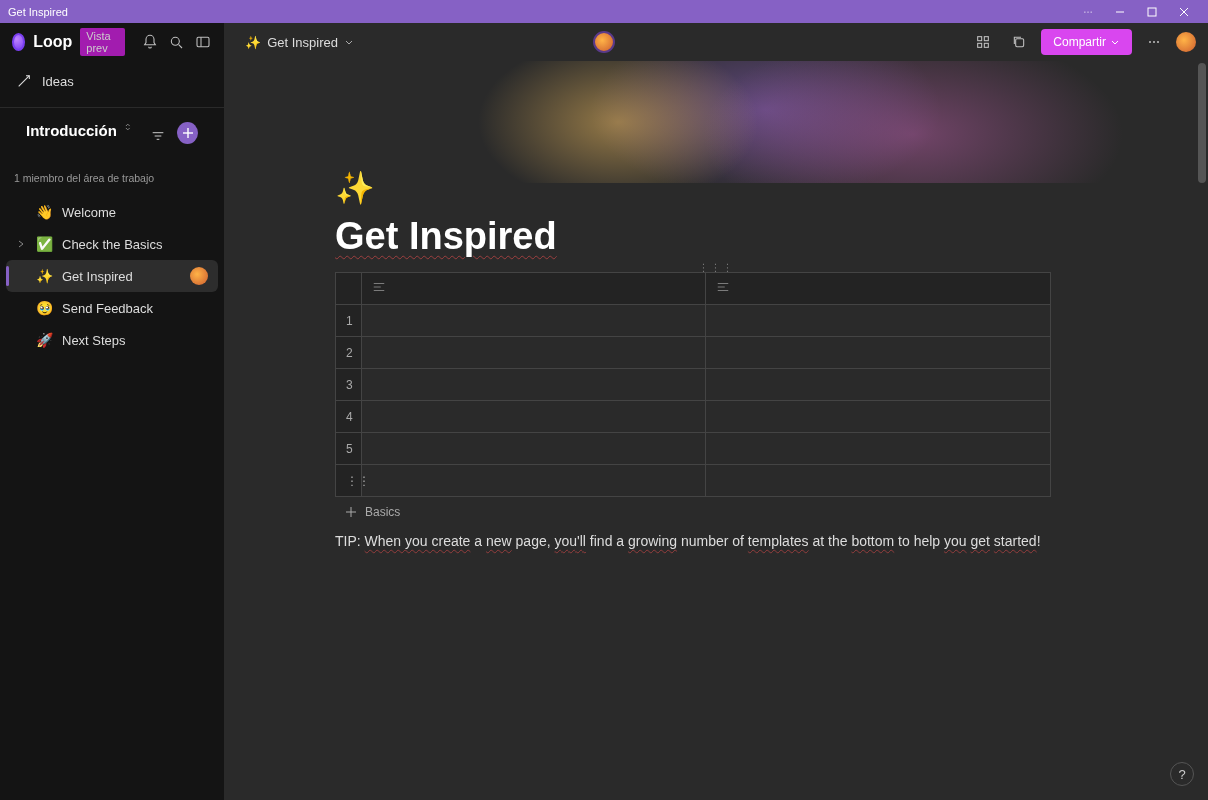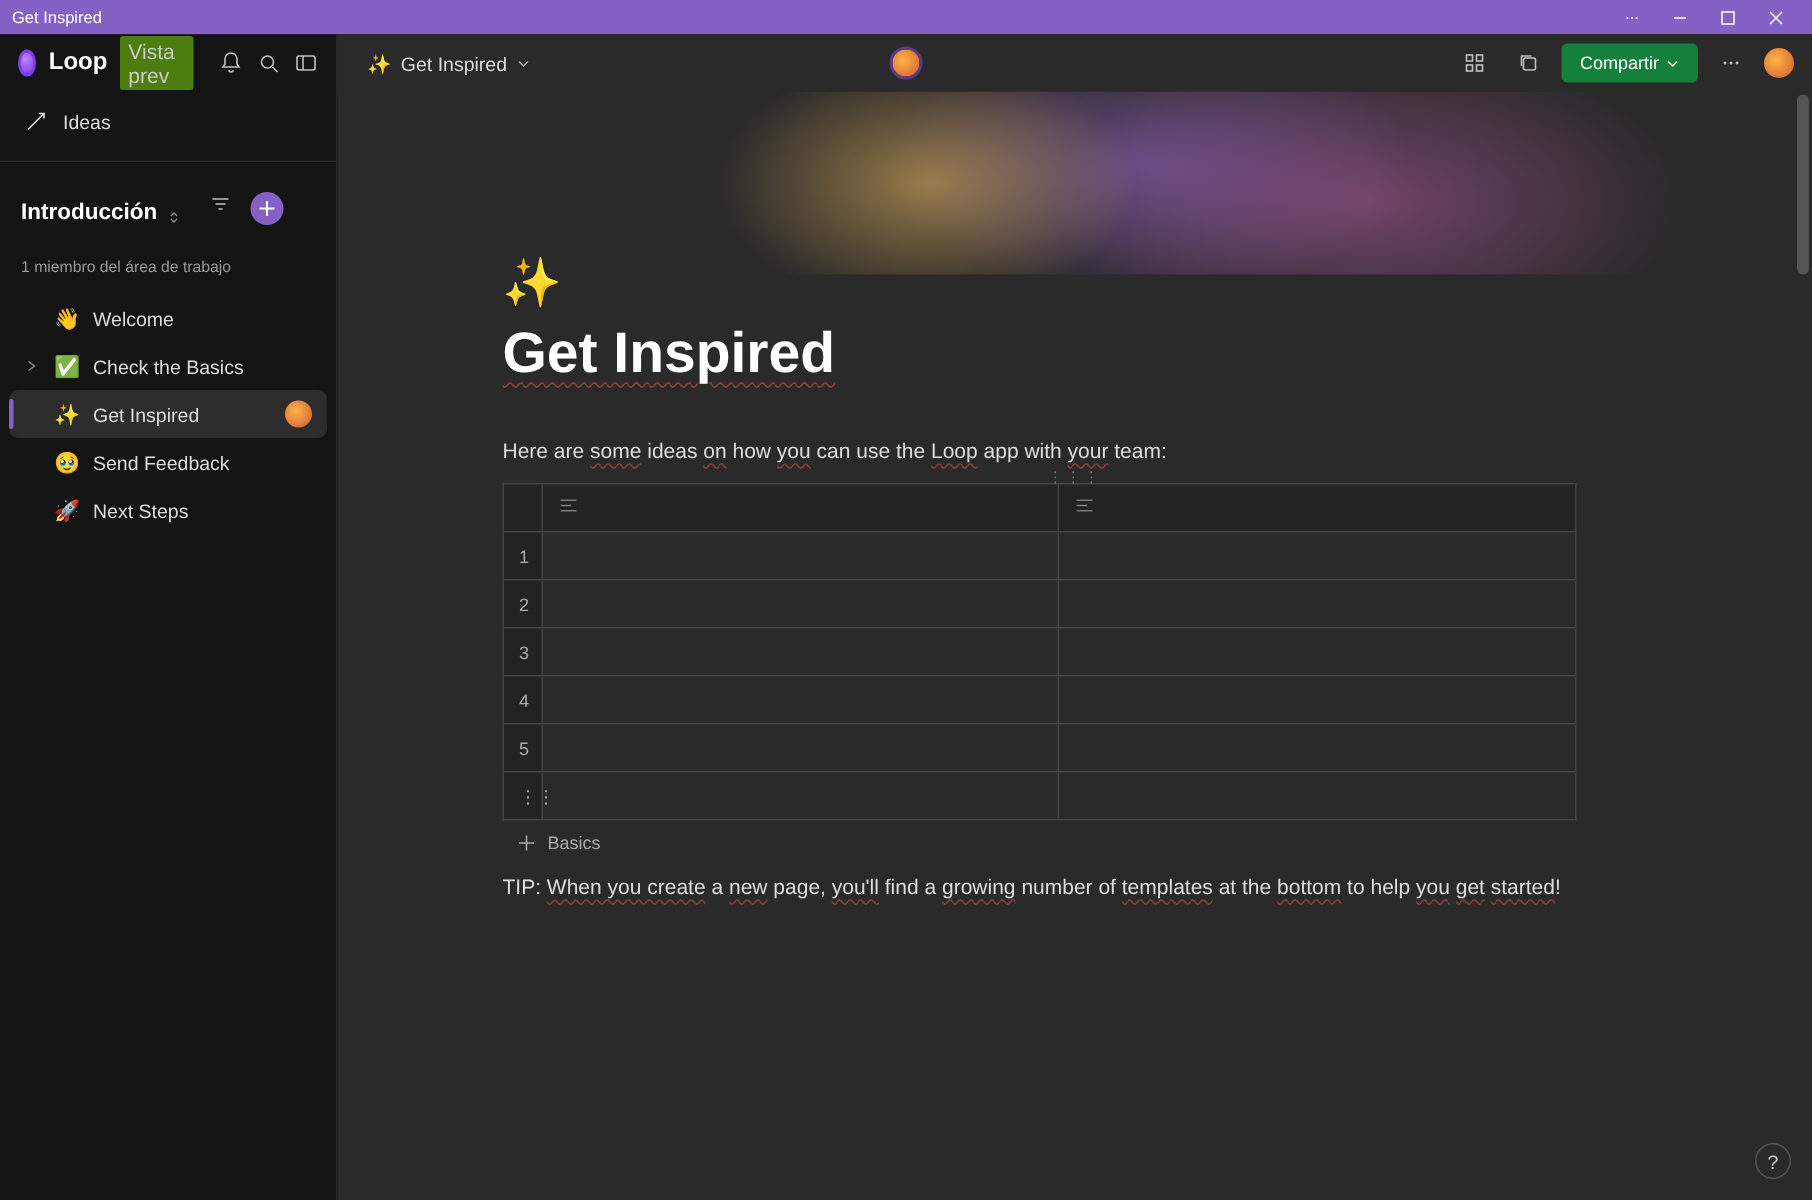--- a/index.html
+++ b/index.html
@@ -45,38 +45,38 @@
   padding: 0 12px;
   gap: 8px;
 }
 .loop-logo {
   width: 18px; height: 18px; border-radius: 50%;
   background: radial-gradient(circle at 30% 30%, #c085ff, #7a3ff0);
   border: 2px solid #7a3ff0;
 }
 .loop-word { font-weight: 600; font-size: 16px; color: #fff; }
 .vista-badge {
-  background: #4d7c0f; color: #ccc; font-size: 14px;
+  background: #a21caf; color: #ccc; font-size: 11px;
   padding: 2px 6px; border-radius: 2px;
 }
 .sidebar-header .spacer { flex: 1; }
 .iconbtn {
   width: 28px; height: 28px; display: flex; align-items: center; justify-content: center;
   border-radius: 4px; cursor: pointer; color: #c0c0c0;
 }
 .iconbtn svg { width: 16px; height: 16px; }
 .nav-group { padding: 4px 0; }
 .nav-item {
   display: flex; align-items: center; gap: 10px;
   height: 32px; padding: 0 16px; font-size: 13px; color: #ddd; cursor: pointer;
 }
 .nav-item svg { width: 16px; height: 16px; }
 .divider { height: 1px; background: #2a2a2a; margin: 6px 0; }
 .workspace-header {
-  display: flex; align-items: flex-end; padding: 8px 14px; gap: 6px;
+  display: flex; align-items: flex-start; padding: 8px 26px; gap: 6px;
 }
 .workspace-title { font-size: 15px; font-weight: 600; color: #fff; }
 .workspace-sub { font-size: 10.5px; color: #999; padding: 0 14px 8px; margin-top: 14px; }
 .addbtn {
   width: 22px; height: 22px; border-radius: 50%;
   background: #8661c5; display: flex; align-items: center; justify-content: center;
   cursor: pointer; color: #fff;
 }
 .addbtn svg { width: 12px; height: 12px; }
 .tree { padding: 4px 6px; }
@@ -108,21 +108,21 @@
   display: flex; align-items: center; gap: 6px; font-size: 13px; color: #ddd;
   padding: 4px 8px; border-radius: 4px; cursor: pointer;
 }
 .main-toolbar .spacer { flex: 1; }
 .avatar-center {
   width: 22px; height: 22px; border-radius: 50%;
   background: radial-gradient(circle at 40% 40%, #ffb347, #cc5c2e);
   border: 2px solid #5a3a8a;
 }
 .share-btn {
-  background: #15803d; color: #fff; font-size: 12px; padding: 6px 12px;
+  background: #d946ef; color: #fff; font-size: 12px; padding: 6px 12px;
   border-radius: 4px; display: flex; align-items: center; gap: 4px; cursor: pointer;
 }
 .avatar-right {
   width: 20px; height: 20px; border-radius: 50%;
   background: radial-gradient(circle at 40% 40%, #ffb347, #cc5c2e);
 }
 .content-scroll {
   flex: 1; overflow-y: auto; position: relative;
 }
 .hero {
@@ -355,23 +355,20 @@
       <div class="avatar-right"></div>
     </div>
 
     <div class="content-scroll">
       <div class="scrollbar-fake"></div>
       <div class="hero"></div>
       <div class="doc">
         <span class="sparkle-icon">✨</span>
         <h1 class="doc-title">Get Inspired</h1>
 
-        <p class="doc-text">
-          <span>Here are </span><span class="under">some</span><span> ideas </span><span class="under">on</span><span> how </span><span class="under">you</span><span> can use the </span><span class="under">Loop</span><span> app with </span><span class="under">your</span><span> team:</span>
-        </p>
 
         <div class="table-wrap">
           <div class="drag-handle">⋮⋮⋮</div>
           <table class="tbl">
             <colgroup>
                 <col class="numcol">
                 <col class="col-a">
                 <col class="col-b">
               </colgroup>
             <thead>

